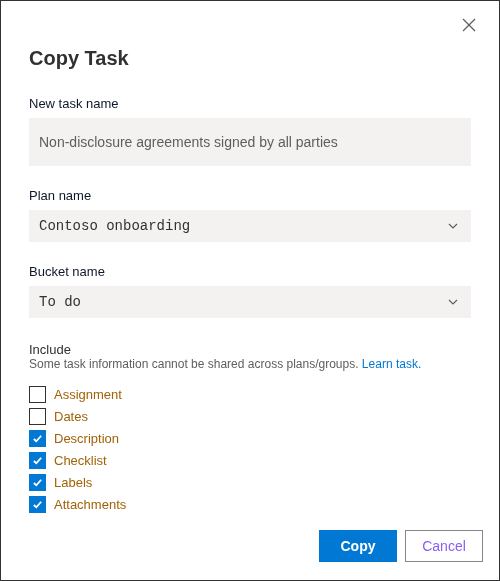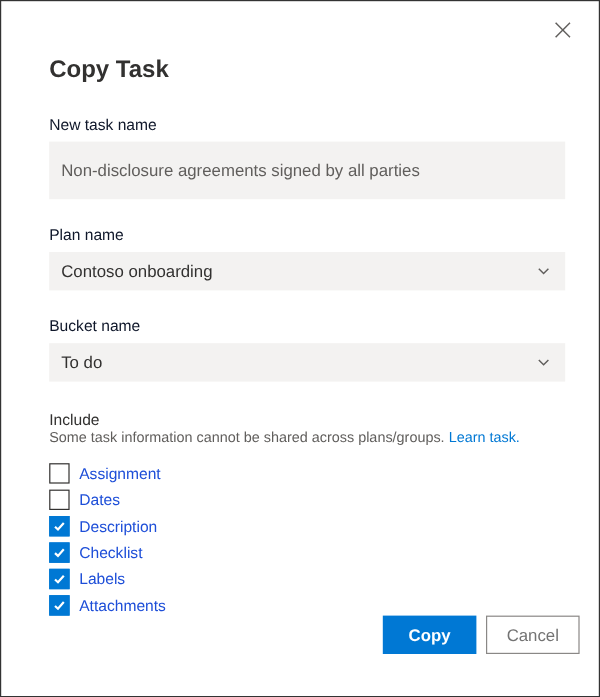--- a/index.html
+++ b/index.html
@@ -7,21 +7,21 @@
       margin: 0;
       font-family: "Segoe UI", -apple-system, BlinkMacSystemFont, sans-serif;
       background: #fff;
       color: #323130;
     }
     .dialog {
       width: 500px;
       height: 581px;
       border: 1px solid #333;
       position: relative;
-      padding: 16px 28px 20px 40px;
+      padding: 16px 28px 20px 28px;
     }
     .close-btn {
       position: absolute;
       top: 16px;
       right: 20px;
       width: 20px;
       height: 20px;
       cursor: pointer;
       color: #605e5c;
       display: flex;
@@ -55,20 +55,21 @@
       position: relative;
       width: 100%;
       height: 32px;
       background: #f3f2f1;
       display: flex;
       align-items: center;
       padding: 0 10px;
       cursor: pointer;
       font-size: 14px;
       color: #323130;
+      font-family: Liberation Mono, monospace;
     }
     .chevron {
       position: absolute;
       right: 12px;
       top: 50%;
       transform: translateY(-50%);
       color: #605e5c;
     }
     .chevron svg { width: 12px; height: 12px; display: block; }
     .include-label {
@@ -107,25 +108,25 @@
       background: #0078d4;
       border-color: #0078d4;
     }
     .cb-box.checked svg {
       width: 11px;
       height: 11px;
       display: block;
     }
     .cb-label {
       font-size: 13px;
-      color: #1d4ed8;
+      color: #a16207;
     }
     .footer {
       position: absolute;
-      bottom: 35px;
+      bottom: 18px;
       right: 16px;
       display: flex;
       gap: 8px;
     }
     .btn {
       min-width: 78px;
       height: 32px;
       border: none;
       font-size: 14px;
       font-family: inherit;
@@ -133,21 +134,21 @@
       padding: 0 16px;
     }
     .btn-primary {
       background: #0078d4;
       color: #fff;
       font-weight: 600;
     }
     .btn-secondary {
       background: #fff;
       border: 1px solid #8a8886;
-      color: #737373;
+      color: #8b5cf6;
     }
   </style>
 </head>
 <body>
 
 <div class="dialog">
 
   <div class="close-btn">
     <span>
       <svg viewBox="0 0 14 14" stroke="currentColor" stroke-width="1.2" fill="none">

